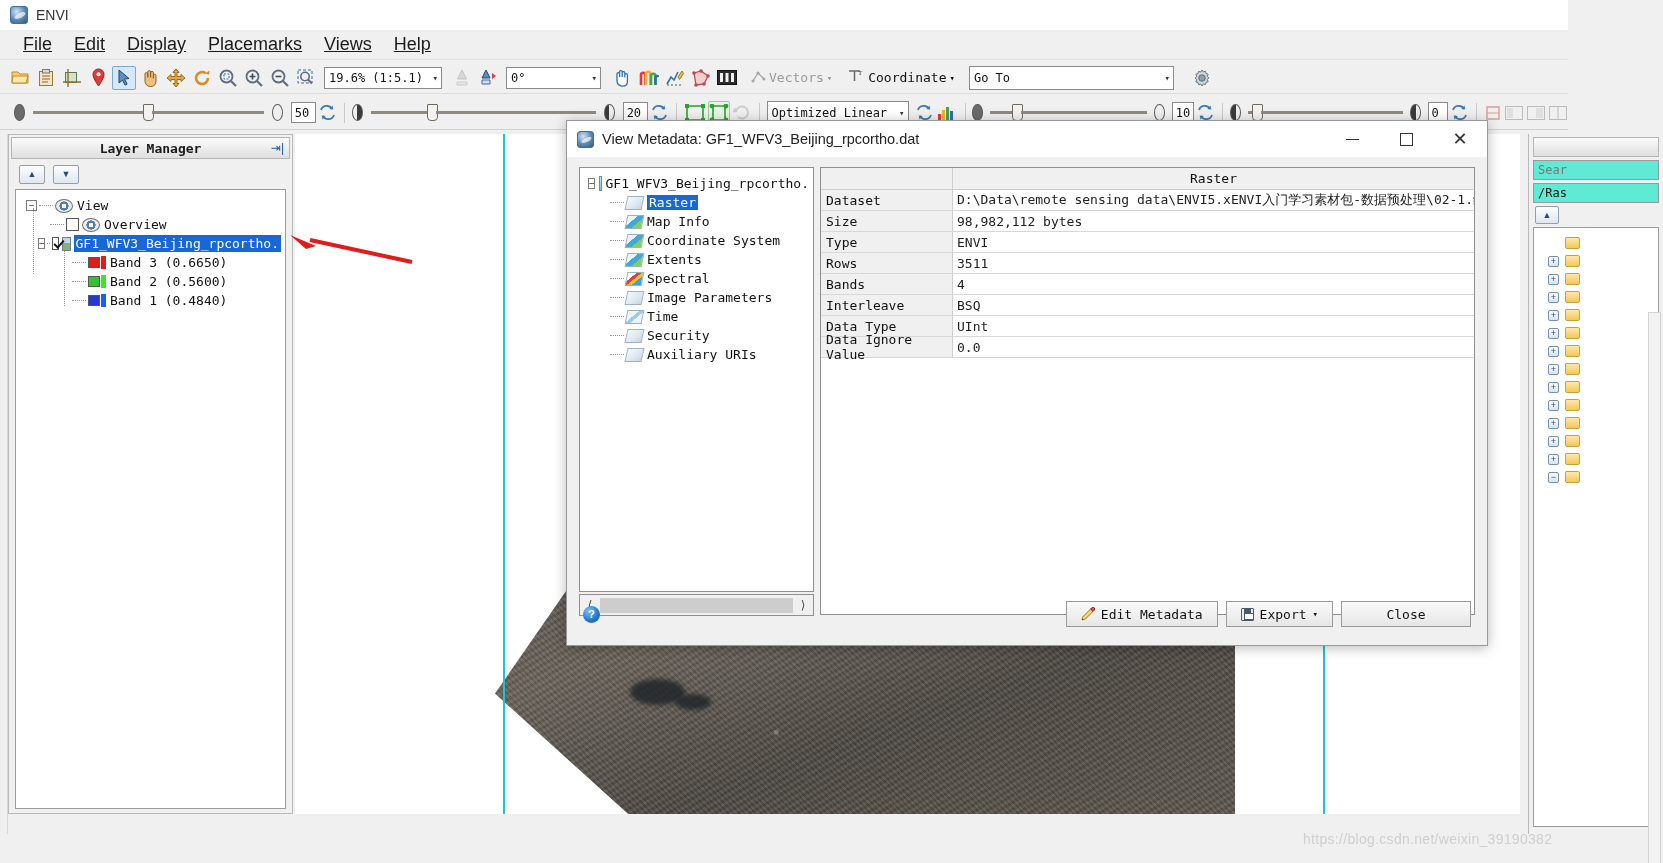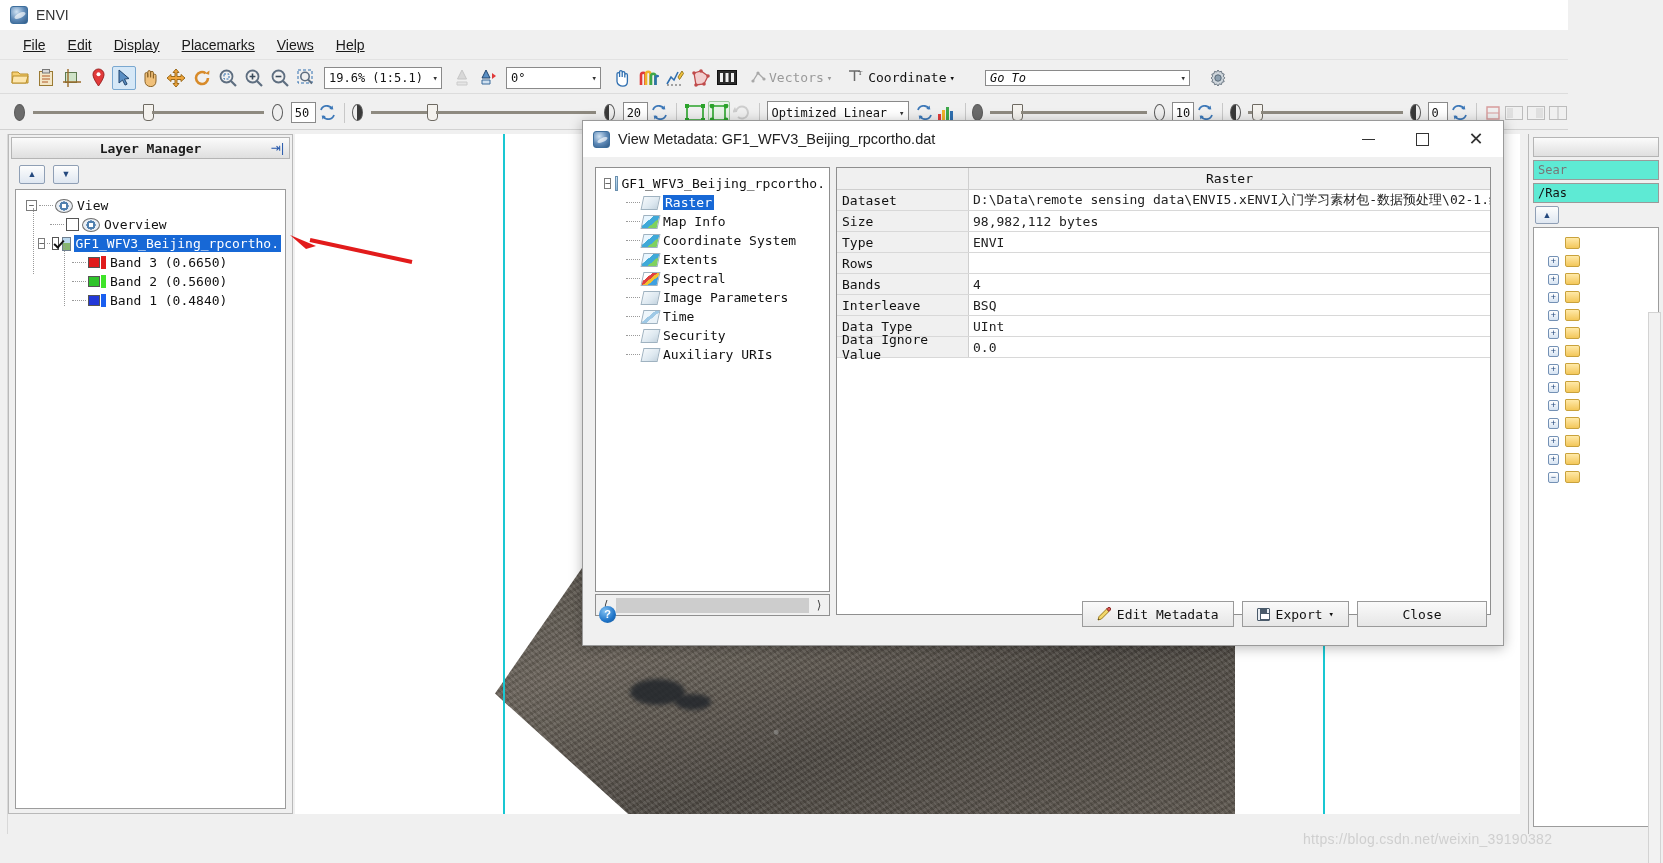--- a/index.html
+++ b/index.html
@@ -40,21 +40,21 @@
   .title-text { font-size: 14px; color: #333; }
 
   
   .menubar {
     position: absolute; left: 0; top: 30px; width: 1568px; height: 30px;
     background: #f0f0f0;
     display: flex; align-items: center; padding-left: 12px;
     border-bottom: 1px solid #e2e2e2;
   }
   .menu-item {
-    font-size: 14px; color: #1a1a1a; padding: 3px 11px; cursor: default;
+    font-size: 18px; color: #1a1a1a; padding: 3px 11px; cursor: default;
   }
   .menu-item span.u { text-decoration: underline; }
 
   
   .toolbar {
     position: absolute; left: 0; width: 1568px; height: 32px;
     background: #f0f0f0;
     display: flex; align-items: center; gap: 2px; padding-left: 8px;
     border-bottom: 1px solid #dcdcdc;
   }
@@ -215,21 +215,21 @@
   .rt-scroll {
     position: absolute; right: 2px; top: 178px; width: 13px; height: 600px;
     background: #f2f2f2; border: 1px solid #d3d3d3;
   }
 
   
   .red-arrow { position: absolute; left: 280px; top: 232px; width: 135px; height: 36px; }
 
   
   .dlg {
-    position: absolute; left: 582px; top: 120px; width: 922px; height: 526px;
+    position: absolute; left: 566px; top: 120px; width: 922px; height: 526px;
     background: #f0f0f0; border: 1px solid #9a9a9a;
     box-shadow: 0 2px 12px rgba(0,0,0,0.28);
   }
   .dlg-title {
     height: 36px; background: #ffffff; display: flex; align-items: center; padding-left: 10px;
   }
   .dlg-title .dicon {
     width: 17px; height: 17px; margin-right: 8px; border-radius: 3px;
     background: radial-gradient(circle at 35% 30%, #cfe2f3 0%, #5b87b5 55%, #2f5a86 100%);
     border: 1px solid #3d6e9c; position: relative;
@@ -511,21 +511,21 @@
       <span>
         <svg width="17" height="16" viewBox="0 0 17 16">
             <path d="M1 3h11M6.5 3v10" stroke="#6a6a6a" stroke-width="1.5"></path>
             <text x="10" y="7" font-size="7" fill="#444" font-family="serif">T</text>
           </svg>
       </span>
       <span>Coordinate</span>
       <span style="font-size:9px">▾</span>
     </div>
 
-    <div class="combo" style="width:205px; height:16px; margin-left:28px;font-style:italic;">
+    <div class="combo" style="width:205px; height:24px; margin-left:12px;">
       <span class="cap">Go To</span>
       <span class="arw">▾</span>
     </div>
 
     <div class="tb-btn" style="margin-left:14px">
       <svg width="20" height="20" viewBox="0 0 20 20">
           <path d="M10 2l1.3 1.9 2.2-.6.5 2.2 2.2.6-.9 2.1 1.5 1.7-1.5 1.7.9 2.1-2.2.6-.5 2.2-2.2-.6L10 18l-1.3-1.9-2.2.6-.5-2.2-2.2-.6.9-2.1L3.2 10l1.5-1.7-.9-2.1 2.2-.6.5-2.2 2.2.6z" fill="#cfd6dc" stroke="#6a7682"></path>
           <circle cx="10" cy="10" r="3.2" fill="#8da0b0" stroke="#5a6a78"></circle>
         </svg>
     </div>
@@ -922,20 +922,21 @@
         <div class="mtbl-row">
           <div class="k">Size</div>
           <div class="v">98,982,112 bytes</div>
         </div>
         <div class="mtbl-row">
           <div class="k">Type</div>
           <div class="v">ENVI</div>
         </div>
         <div class="mtbl-row">
           <div class="k">Rows</div>
+          <div class="v">3511</div>
         </div>
         <div class="mtbl-row">
           <div class="k">Bands</div>
           <div class="v">4</div>
         </div>
         <div class="mtbl-row">
           <div class="k">Interleave</div>
           <div class="v">BSQ</div>
         </div>
         <div class="mtbl-row">

